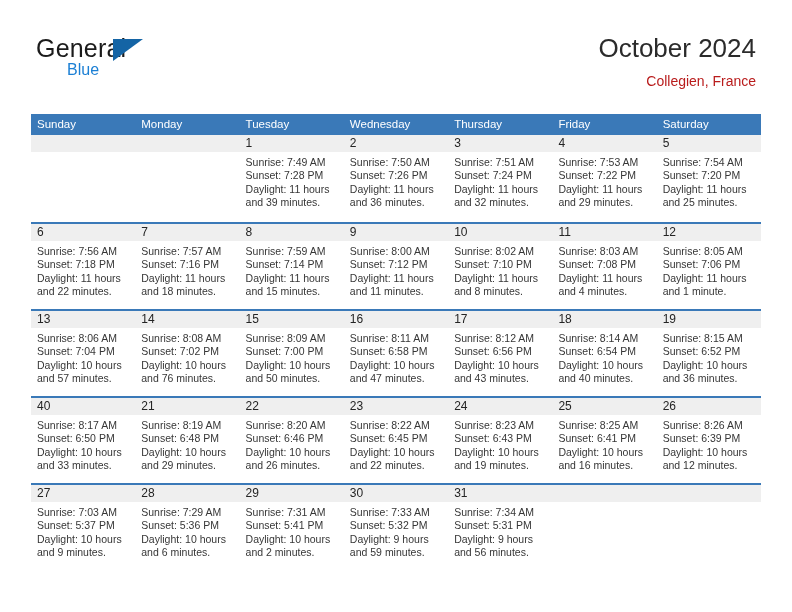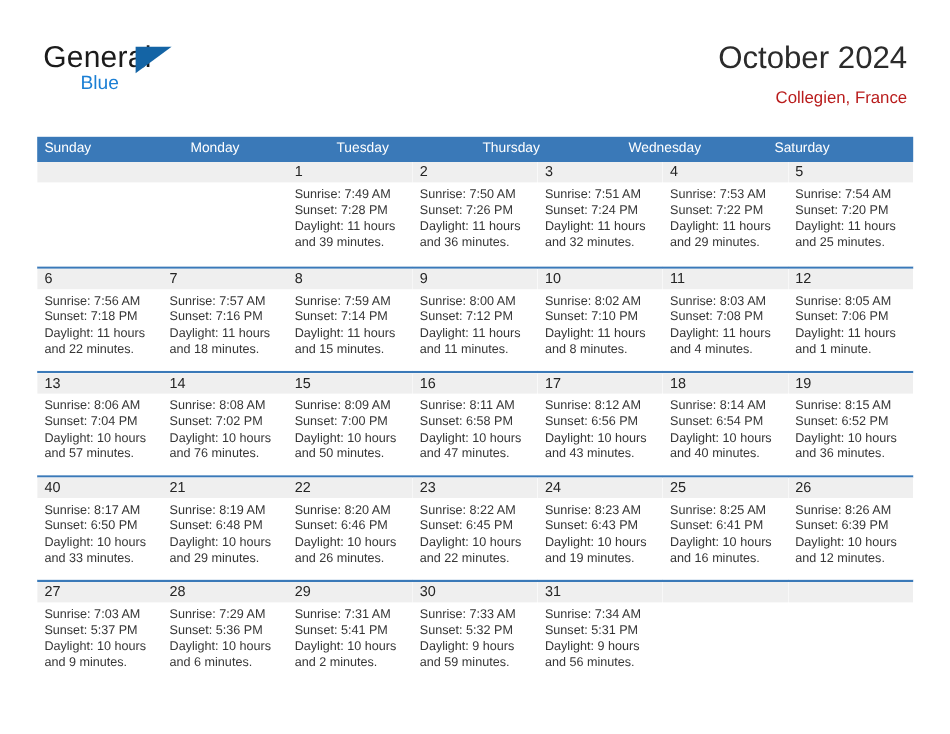--- a/index.html
+++ b/index.html
@@ -163,22 +163,23 @@
       <div class="cal-subtitle">Collegien, France</div>
     </div>
 
   </div>
 
   <div class="calendar">
     <div class="weekday-row" id="weekday-row">
         <div class="weekday-cell">Sunday</div>
         <div class="weekday-cell">Monday</div>
         <div class="weekday-cell">Tuesday</div>
+        <div class="weekday-cell">Wednesday</div>
         <div class="weekday-cell">Thursday</div>
-        <div class="weekday-cell">Wednesday</div>
+        <div class="weekday-cell">Friday</div>
         <div class="weekday-cell">Saturday</div>
       </div>
     <div id="weeks-container">
         <div class="week-row first">
           <div class="day-cell">
             <div class="day-number-band"></div>
             <div class="day-info"></div>
           </div>
           <div class="day-cell">
             <div class="day-number-band"></div>

